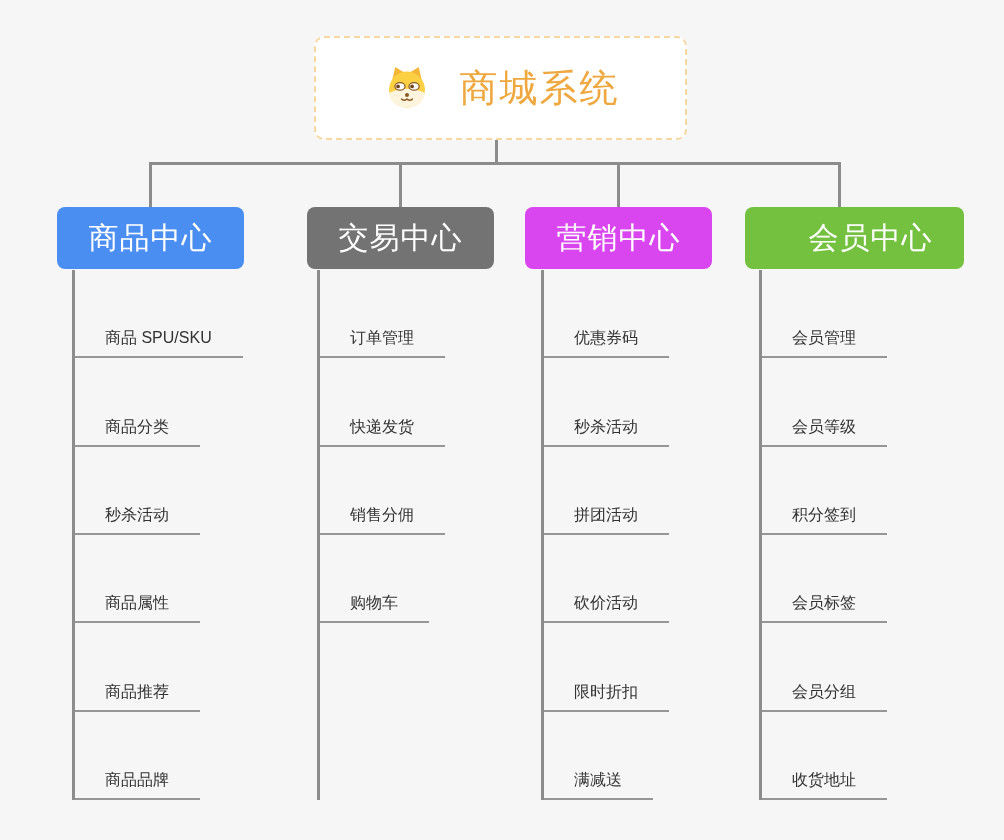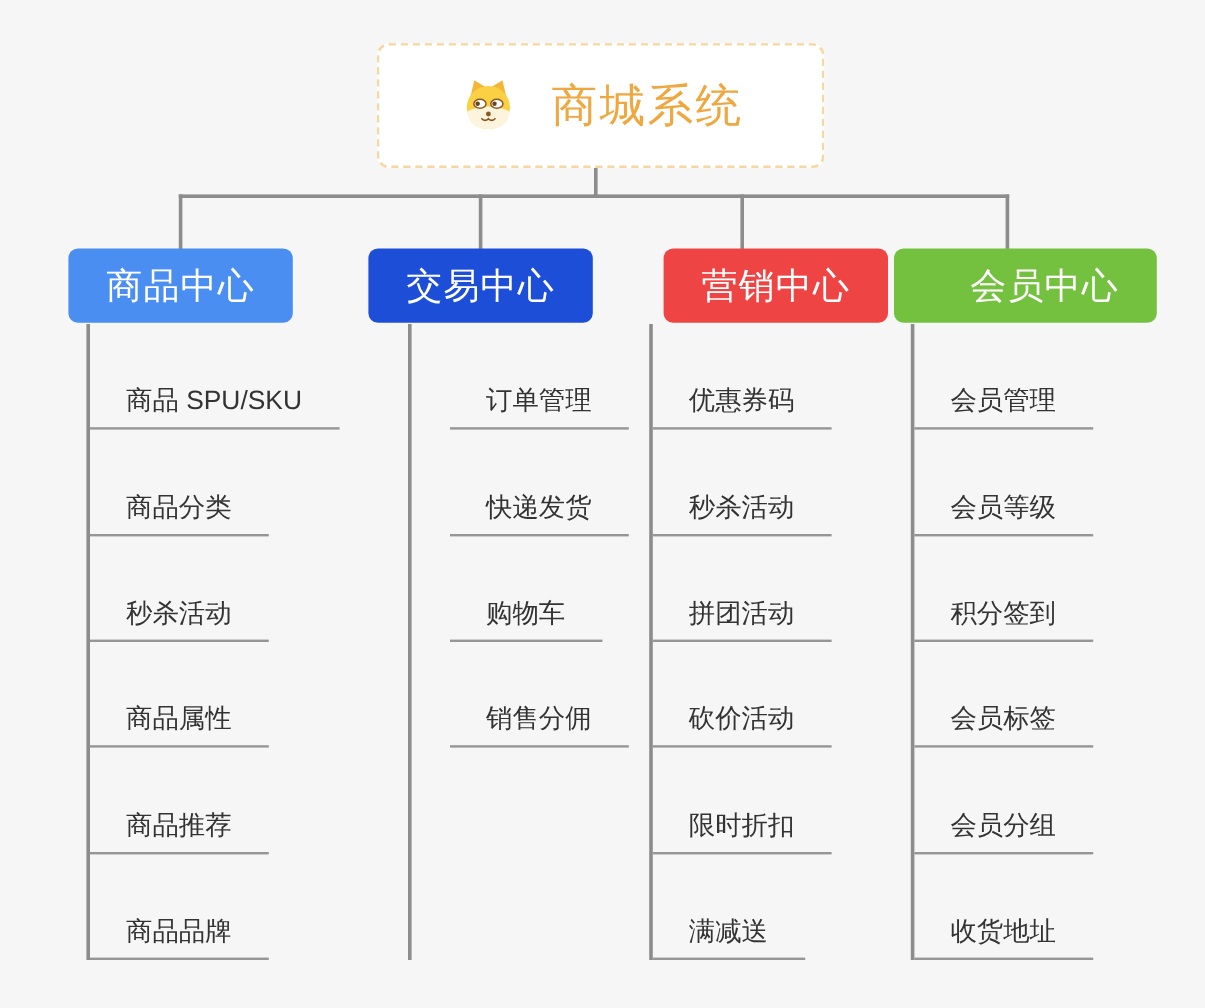--- a/index.html
+++ b/index.html
@@ -17,32 +17,32 @@
         background:#ffffff;border:2px dashed #f6d7a0;border-radius:10px;
         box-sizing:border-box;display:flex;align-items:center;justify-content:center;gap:28px;}
   .root-title{font-size:38px;color:#eea83f;letter-spacing:2px;}
   .root-icon{width:50px;height:50px;display:inline-flex;}
 
   
   .branch-box{position:absolute;top:207px;width:187px;height:62px;border-radius:8px;
               display:flex;align-items:center;justify-content:center;
               color:#ffffff;font-size:30px;letter-spacing:1px;cursor:default;}
   .b0{left:57px;background:#4a8ef2;}
-  .b1{left:307px;background:#1d4ed8;}
-  .b2{left:553px;background:#ef4444;text-align:right;}
+  .b1{left:307px;background:#737373;}
+  .b2{left:525px;background:#d946ef;text-align:right;}
   .b3{left:745px;background:#74c13f;padding-left:32px;}
 
   
   .column{position:absolute;top:270px;height:530px;border-left:3px solid #8c8c8c;
           display:flex;flex-direction:column;align-items:flex-start;}
-  .c0{left:72px;} .c1{left:340px;padding-left:32px;} .c2{left:541px;} .c3{left:759px;}
+  .c0{left:72px;} .c1{left:317px;} .c2{left:541px;} .c3{left:759px;}
   .item{box-sizing:border-box;height:88.33px;width:max-content;
         display:flex;align-items:flex-end;
         padding:0 31px 7px 30px;border-bottom:2px solid #969696;
-        font-size:22px;color:#333333;white-space:nowrap;}
+        font-size:16px;color:#333333;white-space:nowrap;}
 </style>
 </head>
 <body>
 
 <div class="canvas">
 
   <div class="line stem"></div>
   <div class="line hline"></div>
   <div class="line stub stub0"></div>
   <div class="line stub stub1"></div>
@@ -77,22 +77,22 @@
     <div class="item">商品分类</div>
     <div class="item">秒杀活动</div>
     <div class="item">商品属性</div>
     <div class="item">商品推荐</div>
     <div class="item">商品品牌</div>
   </div>
 
   <div class="column c1">
     <div class="item">订单管理</div>
     <div class="item">快递发货</div>
+    <div class="item">销售分佣</div>
     <div class="item">购物车</div>
-    <div class="item">销售分佣</div>
   </div>
 
   <div class="column c2">
     <div class="item">优惠券码</div>
     <div class="item">秒杀活动</div>
     <div class="item">拼团活动</div>
     <div class="item">砍价活动</div>
     <div class="item">限时折扣</div>
     <div class="item">满减送</div>
   </div>

